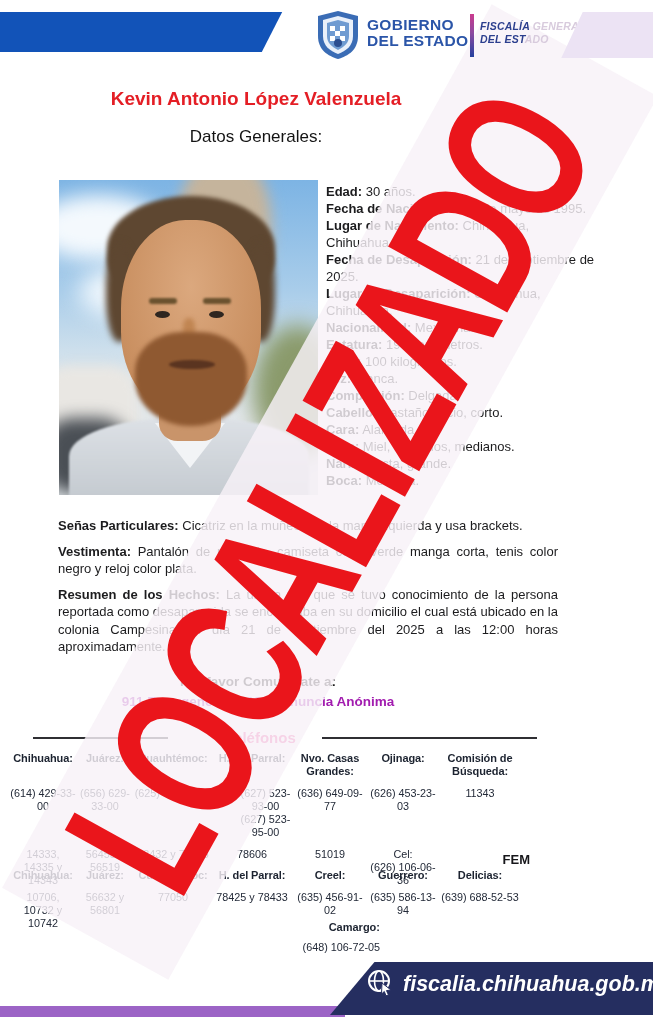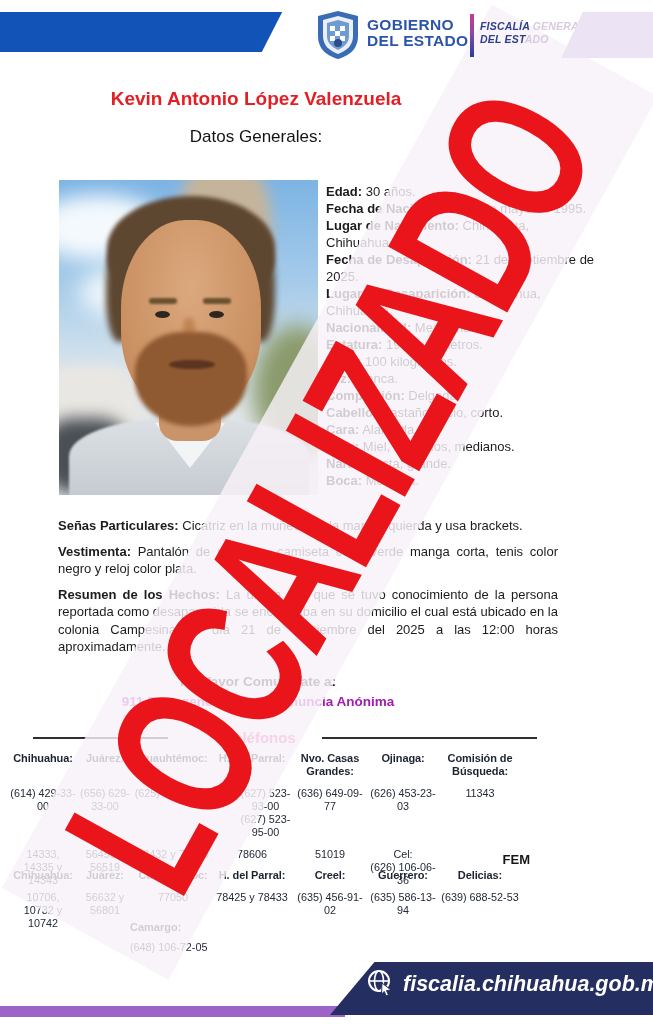--- a/index.html
+++ b/index.html
@@ -83,21 +83,21 @@
   .tl2{width:215px;height:2px;background:#2f2f33;}
   .tel-title{font-size:15px;font-weight:bold;color:#ec4899;margin:0 26px 0 58px;}
   .tgrid{position:absolute;left:10px;width:512px;display:grid;z-index:10;
          grid-template-columns:66px 58px 78px 80px 76px 70px 84px;row-gap:9px;}
   .tg1{top:752px;}
   .tg2{top:869px;}
   .tc{text-align:center;font-size:10.8px;line-height:13px;color:#232a38;}
   .th{font-weight:bold;font-size:11px;color:#1c2330;letter-spacing:-.1px;}
   .fem-title{position:absolute;left:18px;top:852px;width:512px;text-align:right;
              font-weight:bold;font-size:13px;color:#16161a;z-index:10;}
-  .camargo{position:absolute;left:130px;top:921px;width:250px;text-align:left;z-index:10;}
+  .camargo{position:absolute;left:130px;top:921px;width:250px;text-align:right;z-index:10;}
   .camargo .ch{font-weight:bold;font-size:11px;color:#1c2330;}
   .camargo .cn{font-size:10.8px;color:#232a38;margin-top:8px;}
 
   
   .stamp{position:absolute;left:330px;top:492px;width:1010px;height:190px;z-index:30;
          transform:translate(-50%,-50%) rotate(-61deg);
          background:rgba(248,241,248,0.82);
          display:flex;align-items:center;justify-content:center;}
   .stamp-text{font-size:198px;font-weight:bold;color:#ea151b;letter-spacing:-6px;
               line-height:1;white-space:nowrap;transform:scaleX(0.70);}

